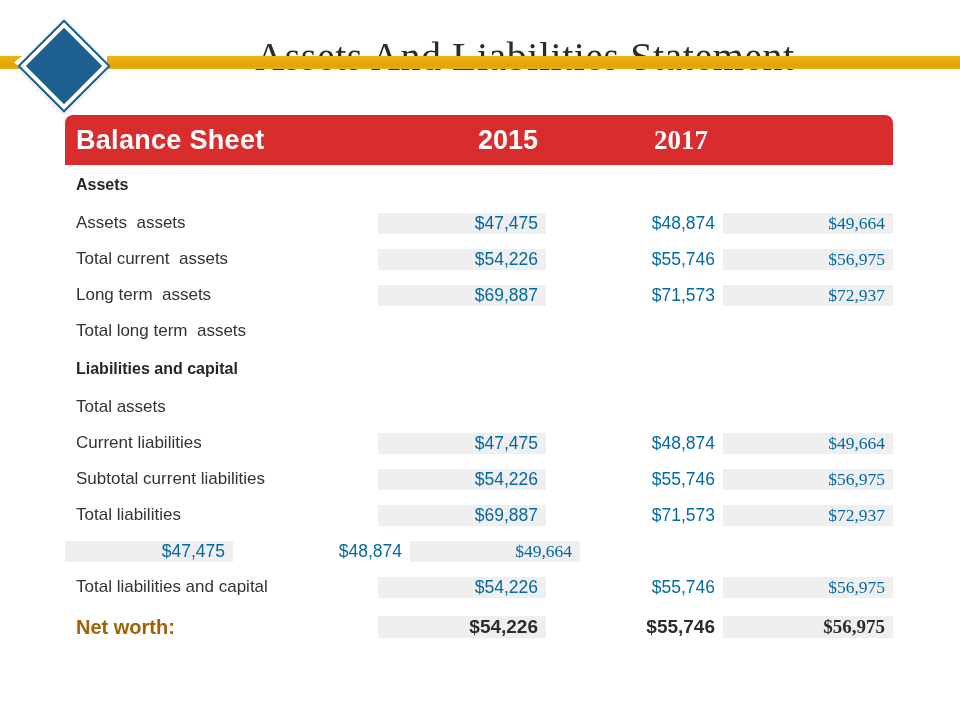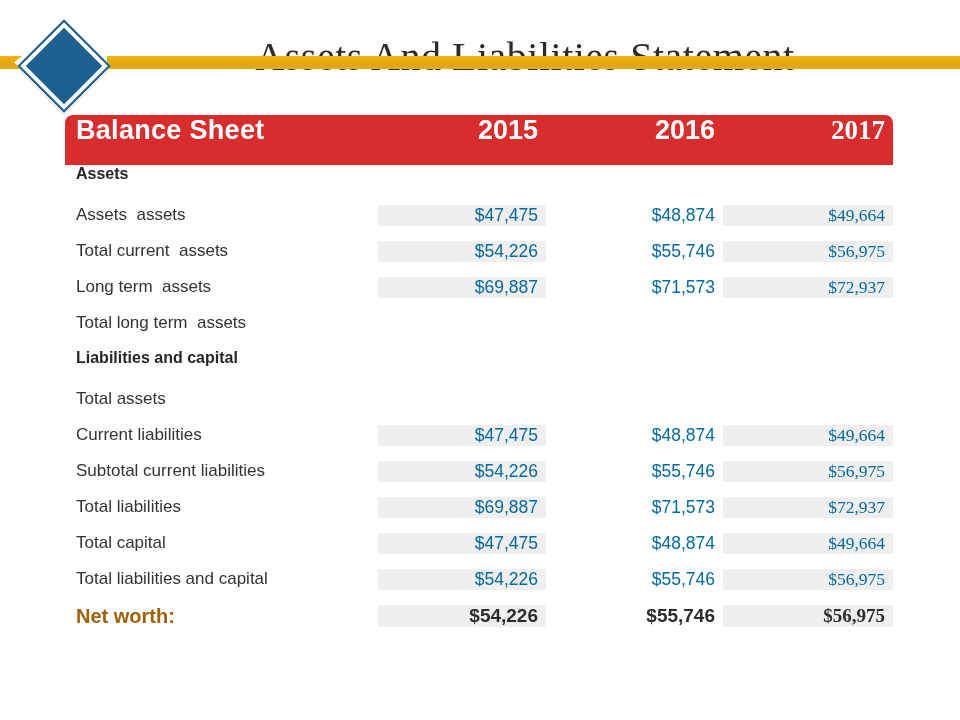--- a/index.html
+++ b/index.html
@@ -34,21 +34,21 @@
     position:absolute;left:31px;top:33px;width:62px;height:62px;
     background:#ffffff;border:2px solid #1d5f8f;transform:rotate(45deg);
     box-shadow:2px 2px 3px rgba(0,0,0,0.08);
   }
   .diamond-inner{
     position:absolute;left:4px;top:4px;right:4px;bottom:4px;background:#1d5f8f;
   }
 
   
   .table{position:absolute;left:65px;top:115px;width:828px;}
-  .trow{display:flex;align-items:flex-start;}
+  .trow{display:flex;align-items:center;}
   .cell{display:flex;align-items:center;box-sizing:border-box;}
   .c0{width:313px;padding-left:11px;}
   .c1{width:168px;justify-content:flex-end;padding-right:8px;}
   .c2{width:177px;justify-content:flex-end;padding-right:8px;}
   .c3{width:170px;justify-content:flex-end;padding-right:8px;font-family:Liberation Serif, serif;}
 
   .thead{height:50px;background:#d92c2c;border-radius:8px 8px 0 0;color:#ffffff;}
   .thead .c0{font-size:27px;font-weight:700;letter-spacing:0.3px;}
   .thead .cell{font-size:27px;font-weight:700;}
 
@@ -76,21 +76,20 @@
   <div class="bar-right gold"></div>
   <div class="diamond-outer">
     <div class="diamond-inner"></div>
   </div>
 
   <div class="table">
 
     <div class="trow thead">
       <div class="cell c0">Balance Sheet</div>
       <div class="cell c1">2015</div>
-      <div class="cell c2">2016</div>
       <div class="cell c3">2017</div>
     </div>
 
     <div class="tbody">
 
       <div class="trow section">
         <div class="cell c0 lbl">Assets</div>
         <div class="cell c1 val"></div>
         <div class="cell c2 val"></div>
         <div class="cell c3 val"></div>
@@ -153,21 +152,20 @@
       </div>
 
       <div class="trow">
         <div class="cell c0 lbl">Total liabilities</div>
         <div class="cell c1 val">$69,887</div>
         <div class="cell c2 val">$71,573</div>
         <div class="cell c3 val">$72,937</div>
       </div>
 
       <div class="trow">
-        <div class="cell c0 lbl">Total capital</div>
         <div class="cell c1 val">$47,475</div>
         <div class="cell c2 val">$48,874</div>
         <div class="cell c3 val">$49,664</div>
       </div>
 
       <div class="trow">
         <div class="cell c0 lbl">Total liabilities and capital</div>
         <div class="cell c1 val">$54,226</div>
         <div class="cell c2 val">$55,746</div>
         <div class="cell c3 val">$56,975</div>

